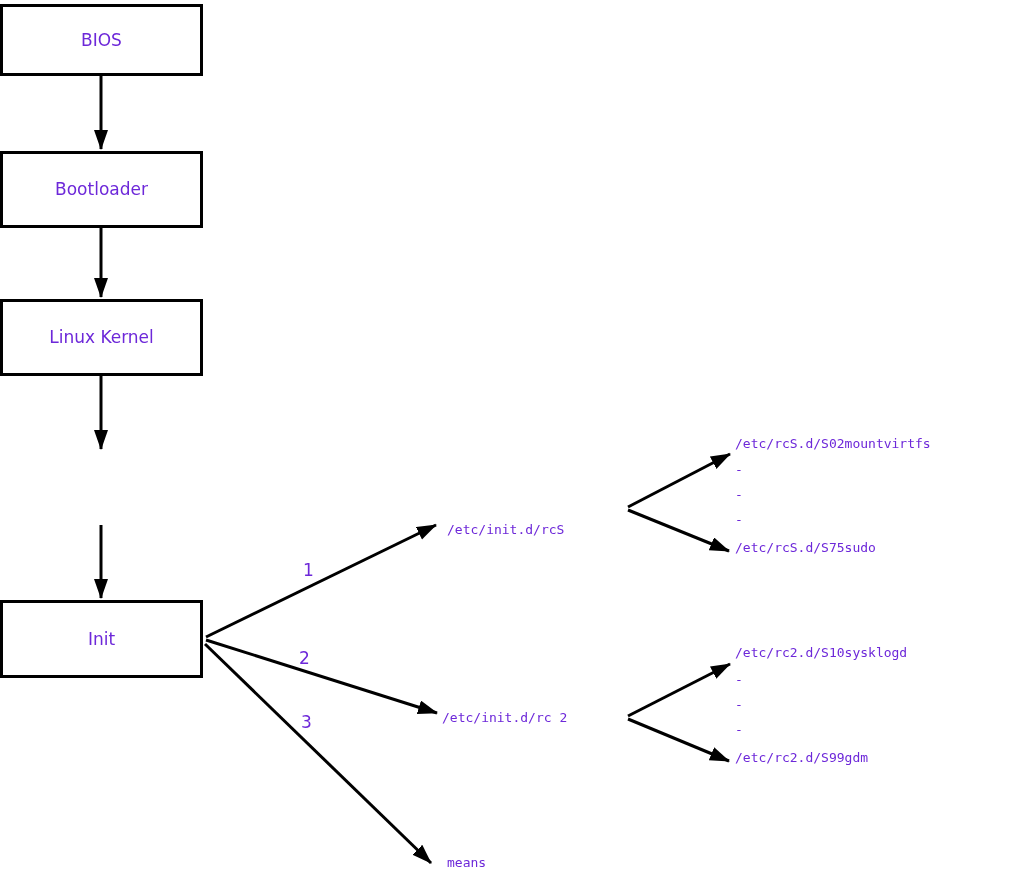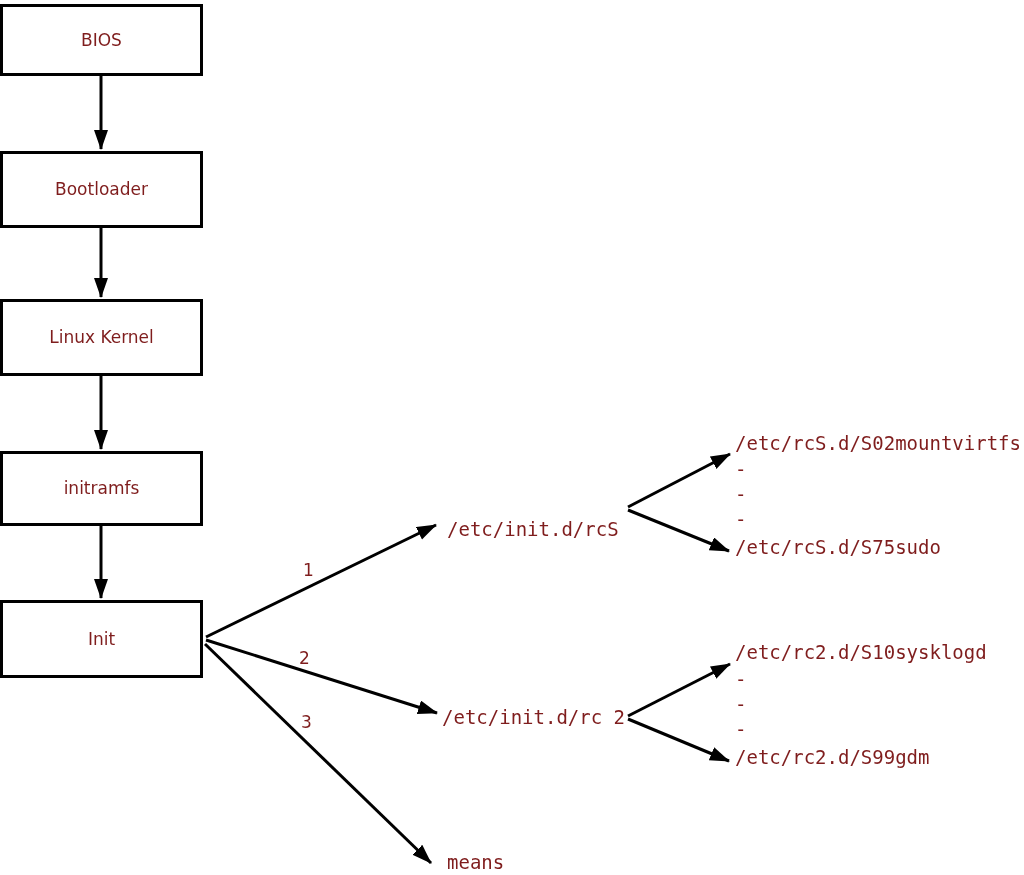--- a/index.html
+++ b/index.html
@@ -7,21 +7,21 @@
     padding: 0;
     background: #ffffff;
     font-family: "DejaVu Sans", sans-serif;
   }
   .canvas {
     position: relative;
     width: 1024px;
     height: 875px;
     background: #ffffff;
     overflow: hidden;
-    color: #7f1d1d;
+    color: #6d28d9;
   }
   .arrows {
     position: absolute;
     left: 0; top: 0;
     width: 1024px; height: 875px;
     pointer-events: none;
   }
   .box {
     position: absolute;
     left: 0;
@@ -42,21 +42,21 @@
     white-space: nowrap;
   }
   .num {
     position: absolute;
     font-size: 17px;
     line-height: 20px;
   }
   .mono {
     position: absolute;
     font-family: "DejaVu Sans Mono", monospace;
-    font-size: 19px;
+    font-size: 13px;
     line-height: 19px;
     white-space: pre;
   }
 </style>
 </head>
 <body>
 
 <div class="canvas">
 
   <svg class="arrows" viewBox="0 0 1024 875" xmlns="http://www.w3.org/2000/svg">
@@ -82,23 +82,20 @@
 
   <div class="box" style="top:4px;   height:72px;">
     <span>BIOS</span>
   </div>
   <div class="box" style="top:151px; height:77px;">
     <span>Bootloader</span>
   </div>
   <div class="box" style="top:299px; height:77px;">
     <span>Linux Kernel</span>
   </div>
-  <div class="box" style="top:451px; height:75px;">
-    <span>initramfs</span>
-  </div>
   <div class="box" style="top:600px; height:78px;">
     <span>Init</span>
   </div>
 
 
   <div class="num" style="left:303px; top:560px;">1</div>
   <div class="num" style="left:299px; top:648px;">2</div>
   <div class="num" style="left:301px; top:712px;">3</div>
 
   <div class="mono" style="left:447px; top:472px;margin-top:48px;">/etc/init.d/rcS</div>

